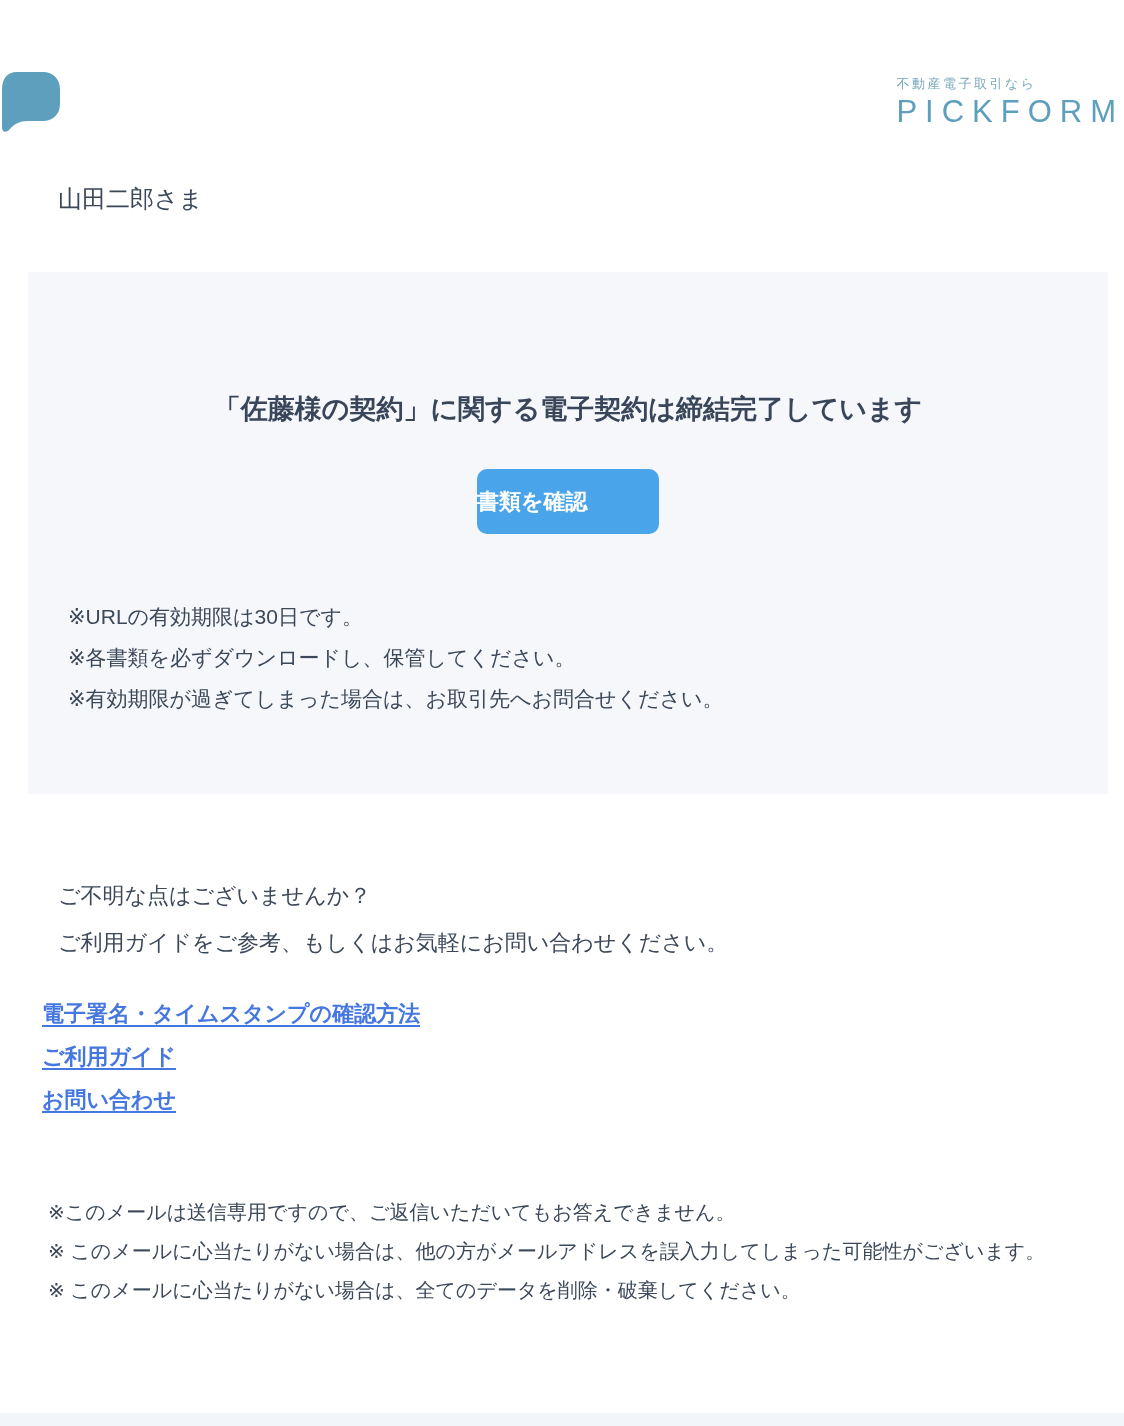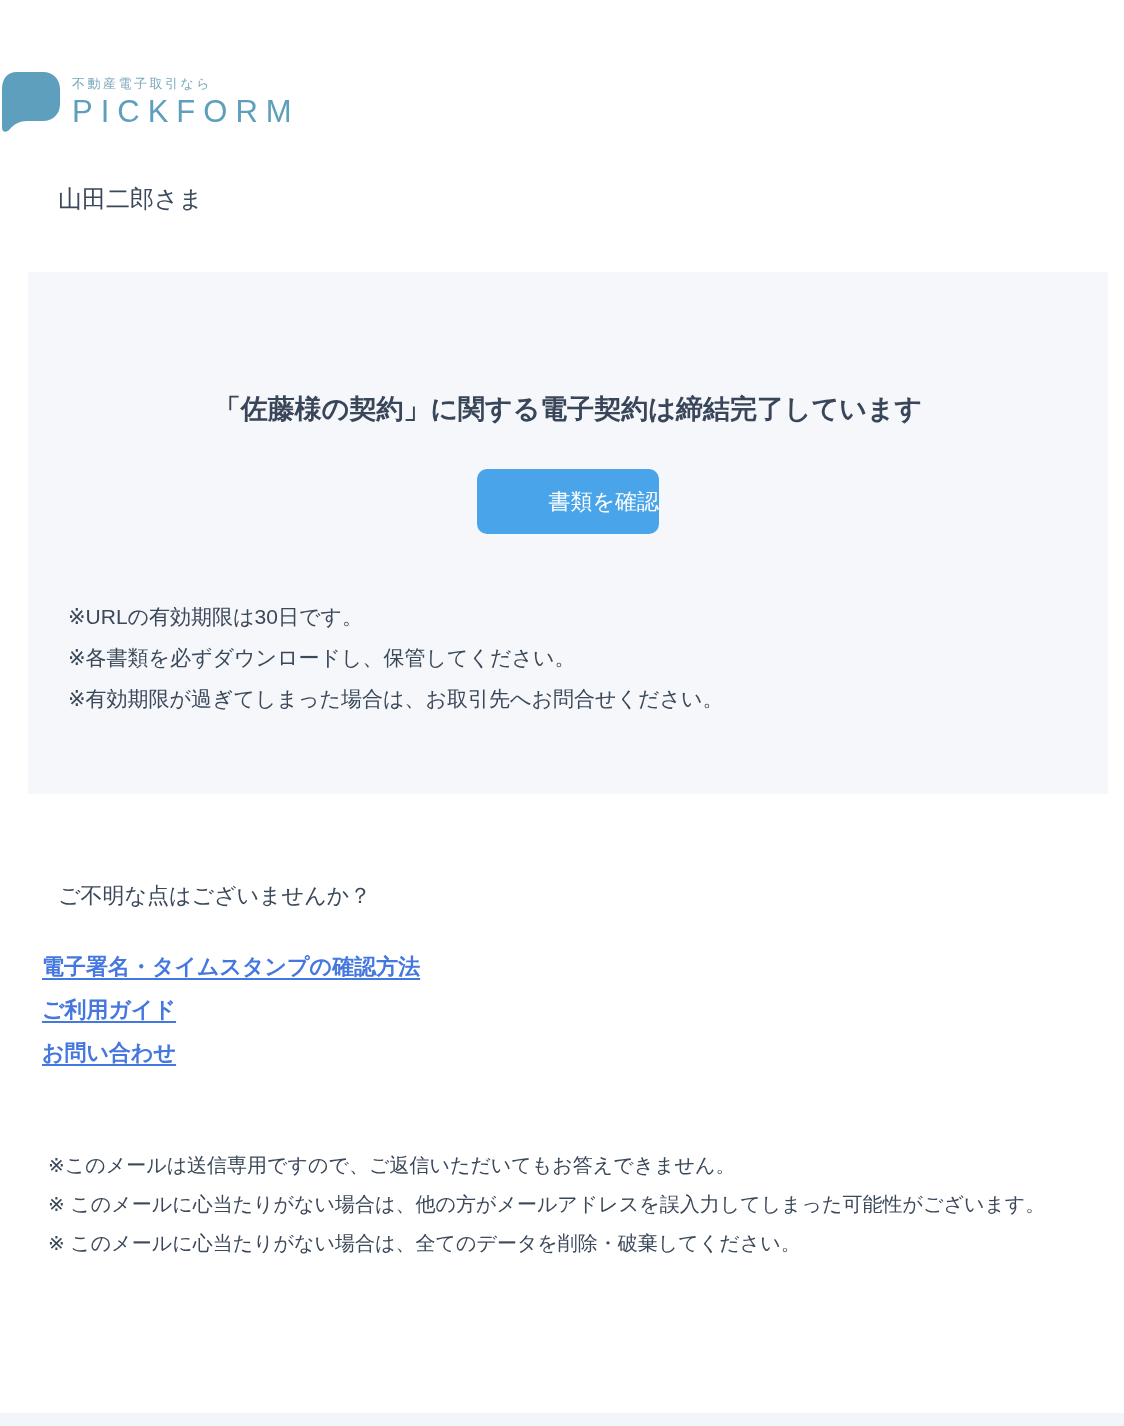--- a/index.html
+++ b/index.html
@@ -6,21 +6,21 @@
   html,body { background:#ffffff; }
   body {
     width:1124px; min-height:1426px; margin:0 auto; position:relative;
     font-family:"Liberation Sans","DejaVu Sans",sans-serif;
     color:#3B4859;
     -webkit-font-smoothing:antialiased;
   }
 
   
   .logo-row {
-    display:flex; justify-content:flex-start; align-items:flex-start;
+    display:flex; justify-content:space-between; align-items:flex-start;
     padding-top:62px;
   }
   .logo-bubble { width:60px; height:62px; flex:0 0 auto; margin-top:10px; }
   .brand-text { display:flex; flex-direction:column; margin-left:12px; }
   .brand-tagline {
     font-size:13px; letter-spacing:2.5px; color:#79A9BC; margin-top:13px;
   }
   .brand-wordmark {
     font-size:31px; letter-spacing:8px; color:#5D9FBC;
     font-weight:normal; margin-top:3px; line-height:1;
@@ -36,22 +36,22 @@
     margin:57px 16px 0 28px;
     background:#F5F7FA;
     padding:105px 40px 75px 40px;
   }
   .panel-title {
     text-align:center; font-size:27px; font-weight:bold;
     color:#39465A; line-height:32px;margin-top:16px;
   }
   .confirm-btn {
     display:block; width:182px; height:65px; line-height:65px;
-    margin:44px auto 0 auto; text-align:right;
-    background:#4AA4EA; color:#ffffff; font-size:22px; font-weight:normal;
+    margin:44px auto 0 auto; text-align:left;
+    background:#4AA4EA; color:#ffffff; font-size:22px; font-weight:bold;
     border-radius:10px; text-decoration:none; cursor:pointer;
   }
   .panel-notes { margin-top:62px; }
   .panel-notes p {
     font-size:21px; line-height:41px; color:#3B4859;
   }
 
   
   .help { margin:78px 2px 0 58px; }
   .help p { font-size:22px; line-height:47px; color:#3B4859; }
@@ -94,20 +94,21 @@
   <a class="confirm-btn">書類を確認</a>
   <div class="panel-notes">
     <p>※URLの有効期限は30日です。</p>
     <p>※各書類を必ずダウンロードし、保管してください。</p>
     <p>※有効期限が過ぎてしまった場合は、お取引先へお問合せください。</p>
   </div>
 </section>
 
 <div class="help">
   <p>ご不明な点はございませんか？</p>
+  <p>ご利用ガイドをご参考、もしくはお気軽にお問い合わせください。</p>
 </div>
 
 <nav class="links">
   <a>電子署名・タイムスタンプの確認方法</a>
   <a>ご利用ガイド</a>
   <a>お問い合わせ</a>
 </nav>
 
 <div class="footer-notes">
   <p>※このメールは送信専用ですので、ご返信いただいてもお答えできません。</p>

